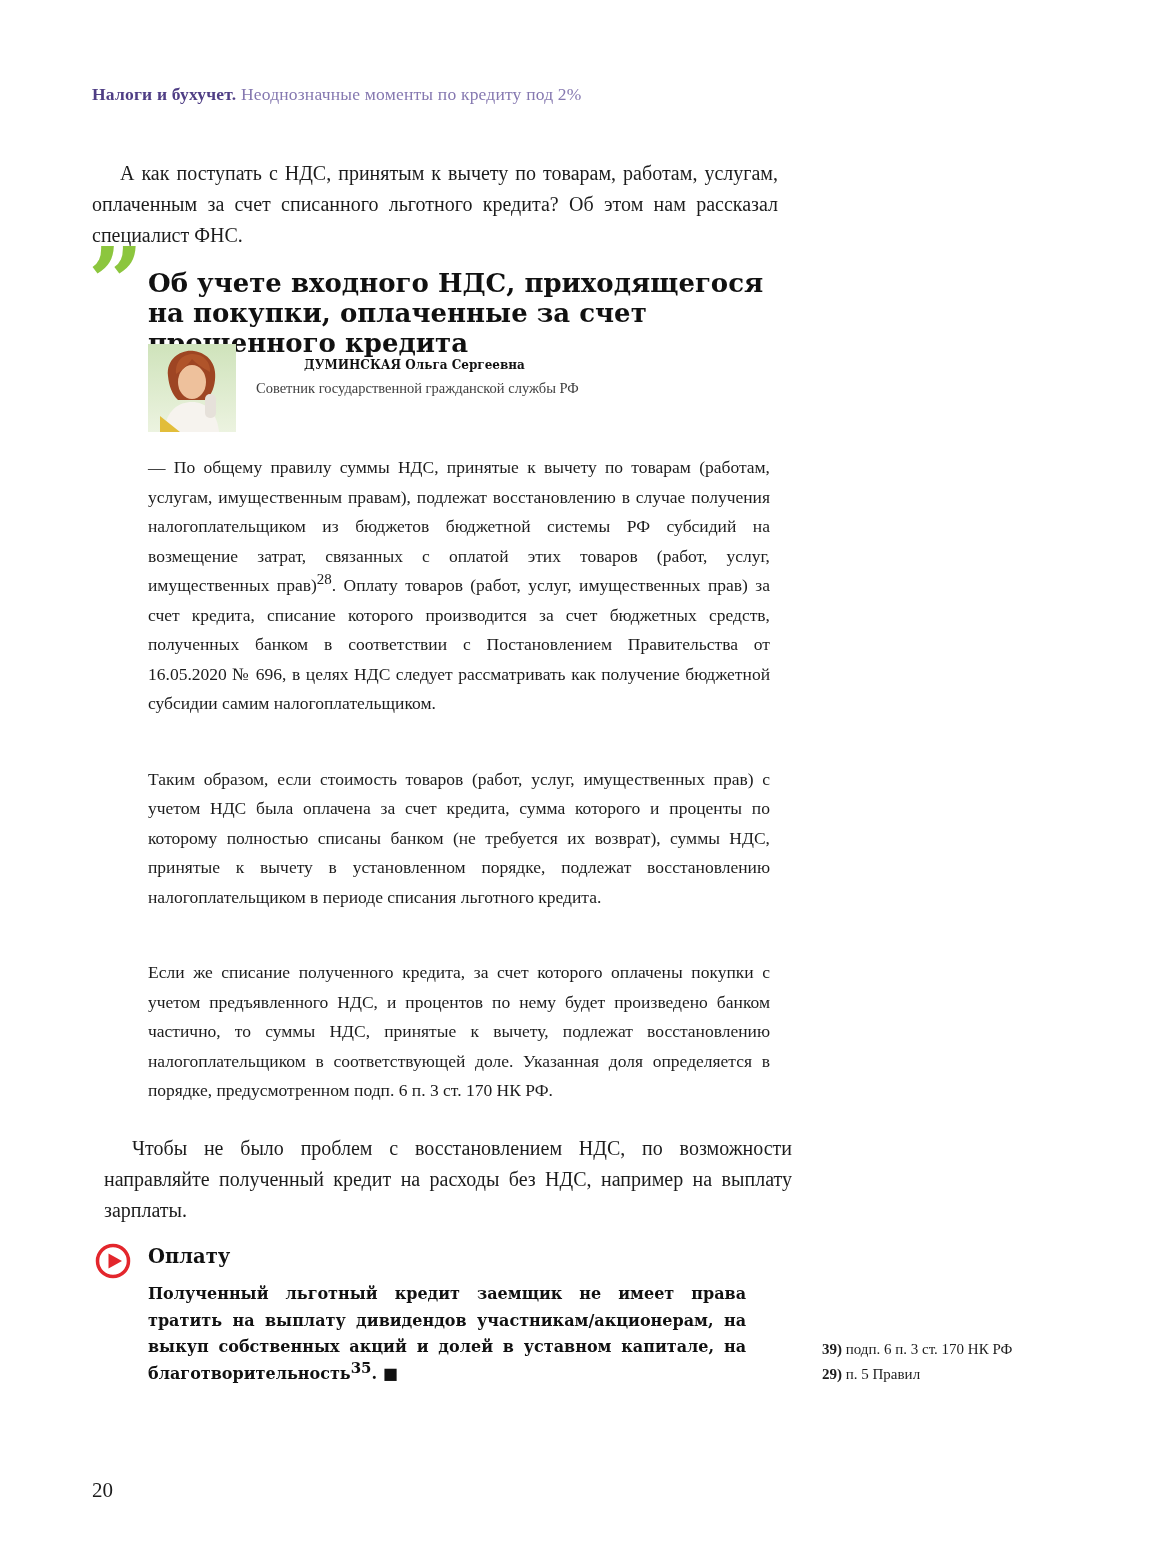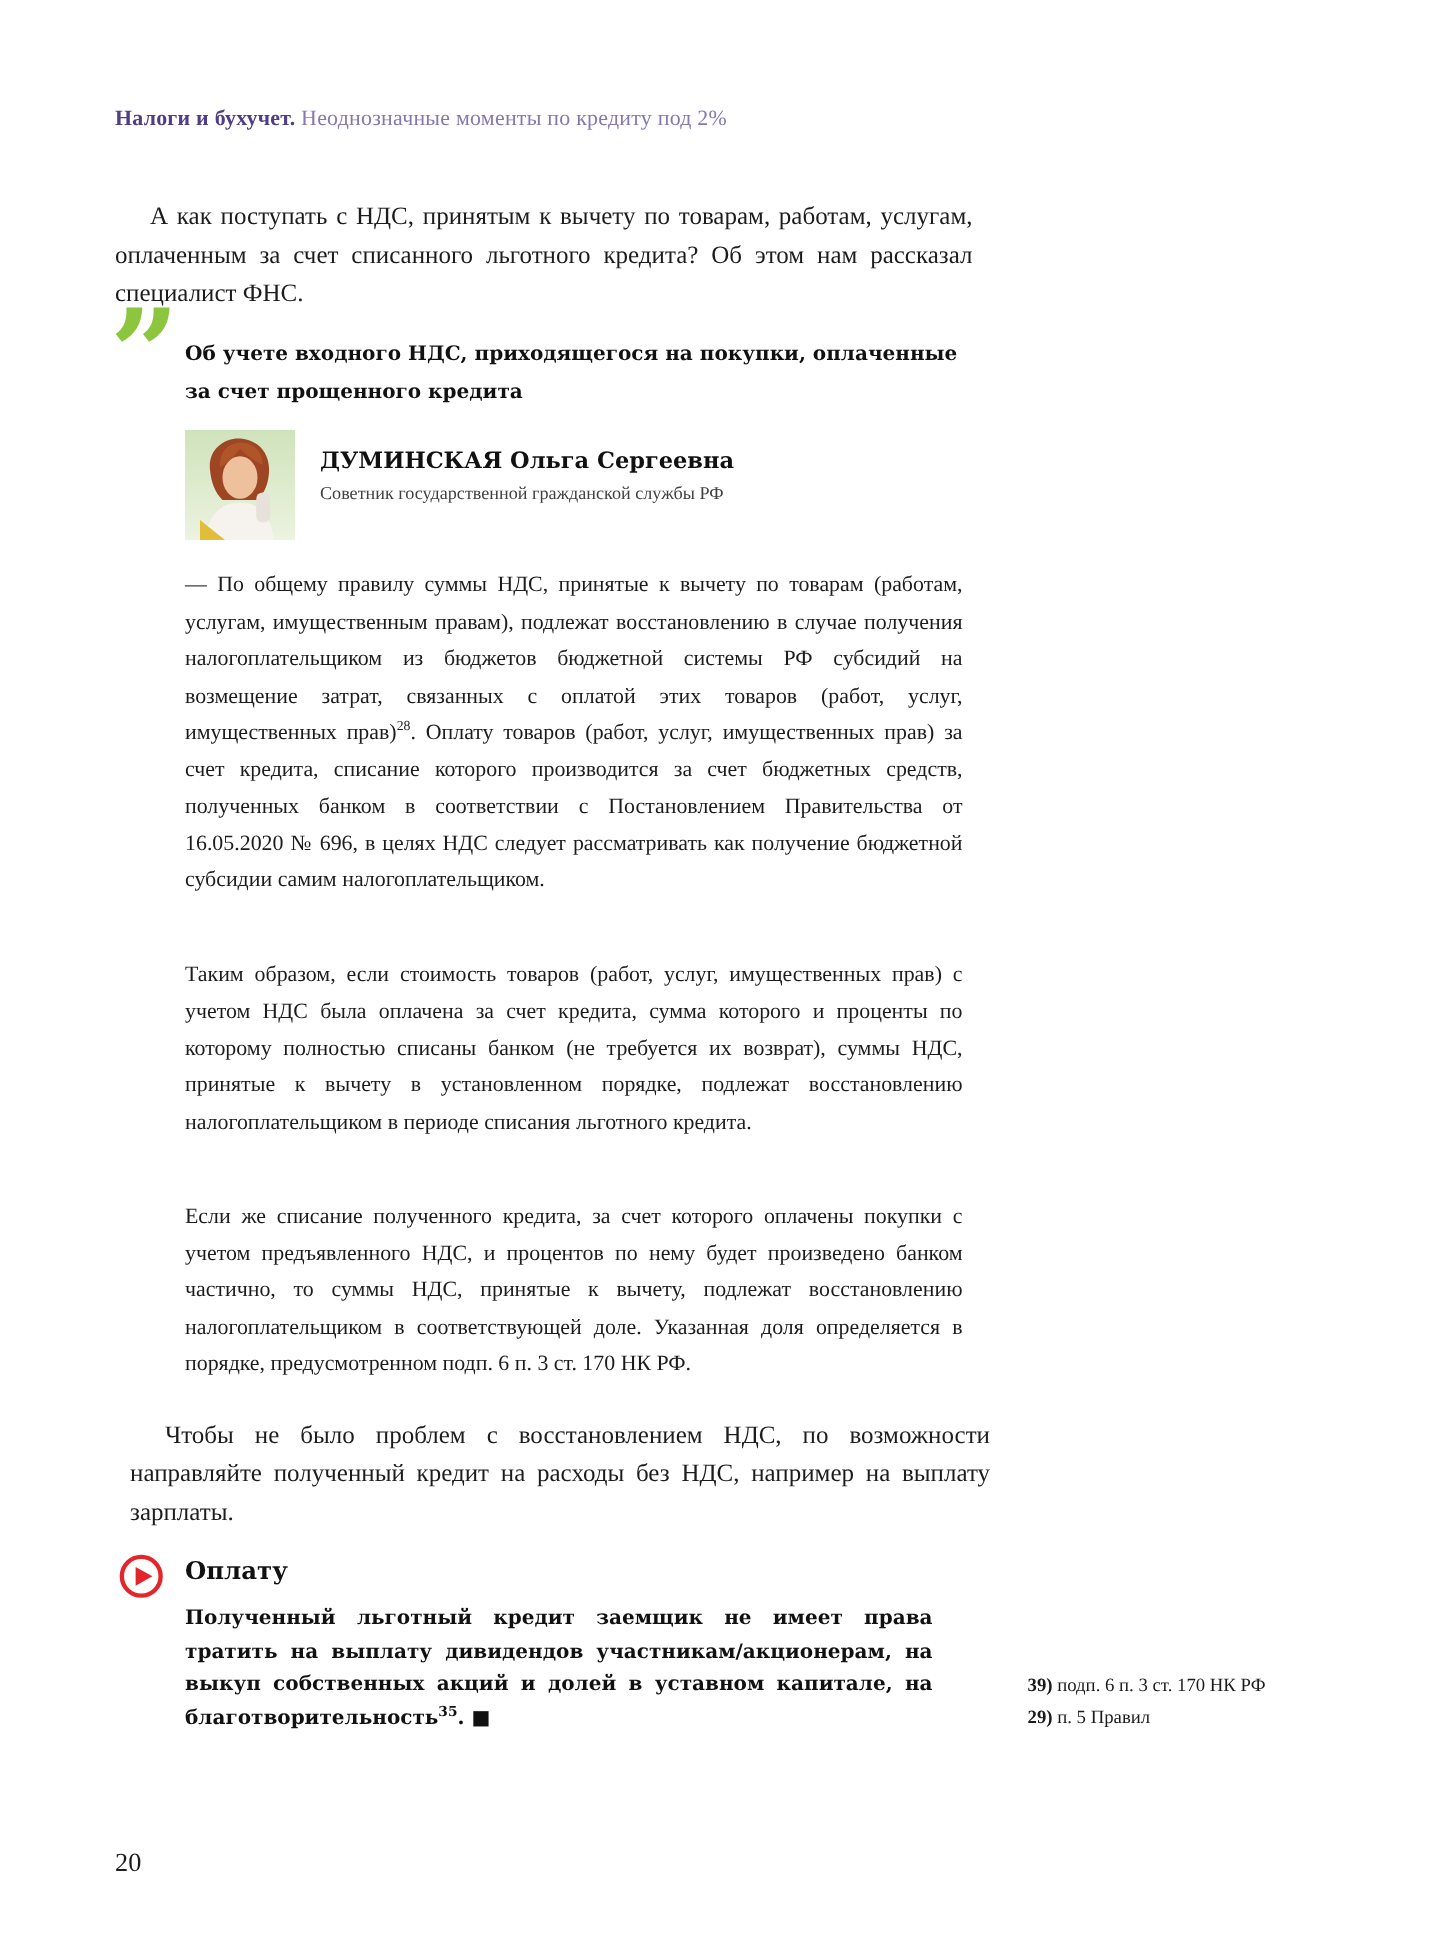--- a/index.html
+++ b/index.html
@@ -53,21 +53,21 @@
   }
 
   
   .quote-heading {
     position: absolute;
     left: 148px;
     top: 268px;
     width: 636px;
     font-family: "DejaVu Serif", serif;
     font-weight: bold;
-    font-size: 16px;
+    font-size: 26px;
     line-height: 30px;
     color: #111111;
   }
 
   
   .photo {
     position: absolute;
     left: 148px;
     top: 344px;
     width: 88px;
@@ -76,44 +76,45 @@
   }
   .expert {
     position: absolute;
     left: 256px;
     top: 358px;
     width: 420px;
   }
   .expert .name {
     font-family: "DejaVu Serif", serif;
     font-weight: bold;
-    font-size: 18px;
+    font-size: 12px;
     margin-bottom: 6px;
     color: #111111;
+    margin-left: 48px;
   }
   .expert .title-line {
     font-size: 14.5px;
     line-height: 21px;
     color: #404040;
   }
 
   
   .quote-body {
     position: absolute;
     left: 148px;
     top: 453px;
     width: 622px;
     font-size: 17.5px;
     line-height: 29.5px;
     text-align: justify;
   }
   .quote-body p { margin: 0; }
   .quote-body p + p { margin-top: 46px; }
   .sup {
-    font-size: 11px;
+    font-size: 15px;
     vertical-align: super;
     line-height: 0;
   }
 
   
   .closing {
     position: absolute;
     left: 92px;
     top: 1133px;
     width: 688px;

